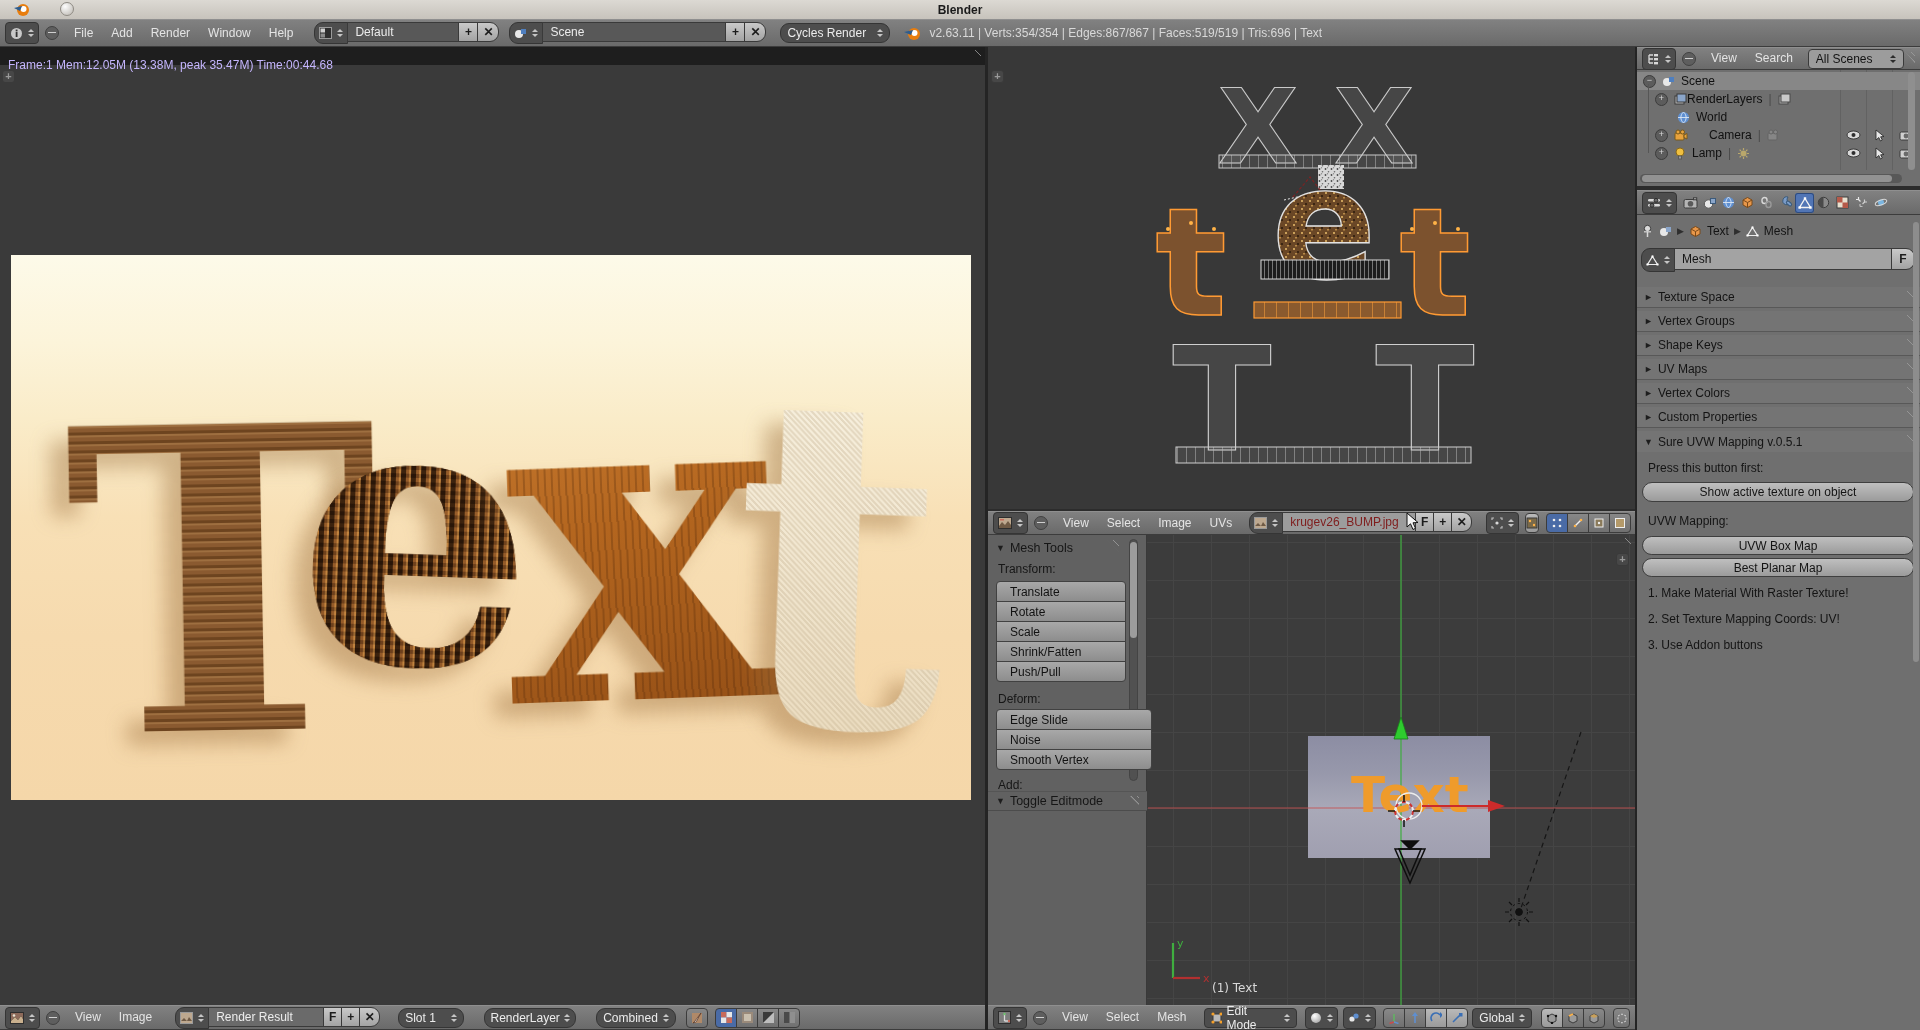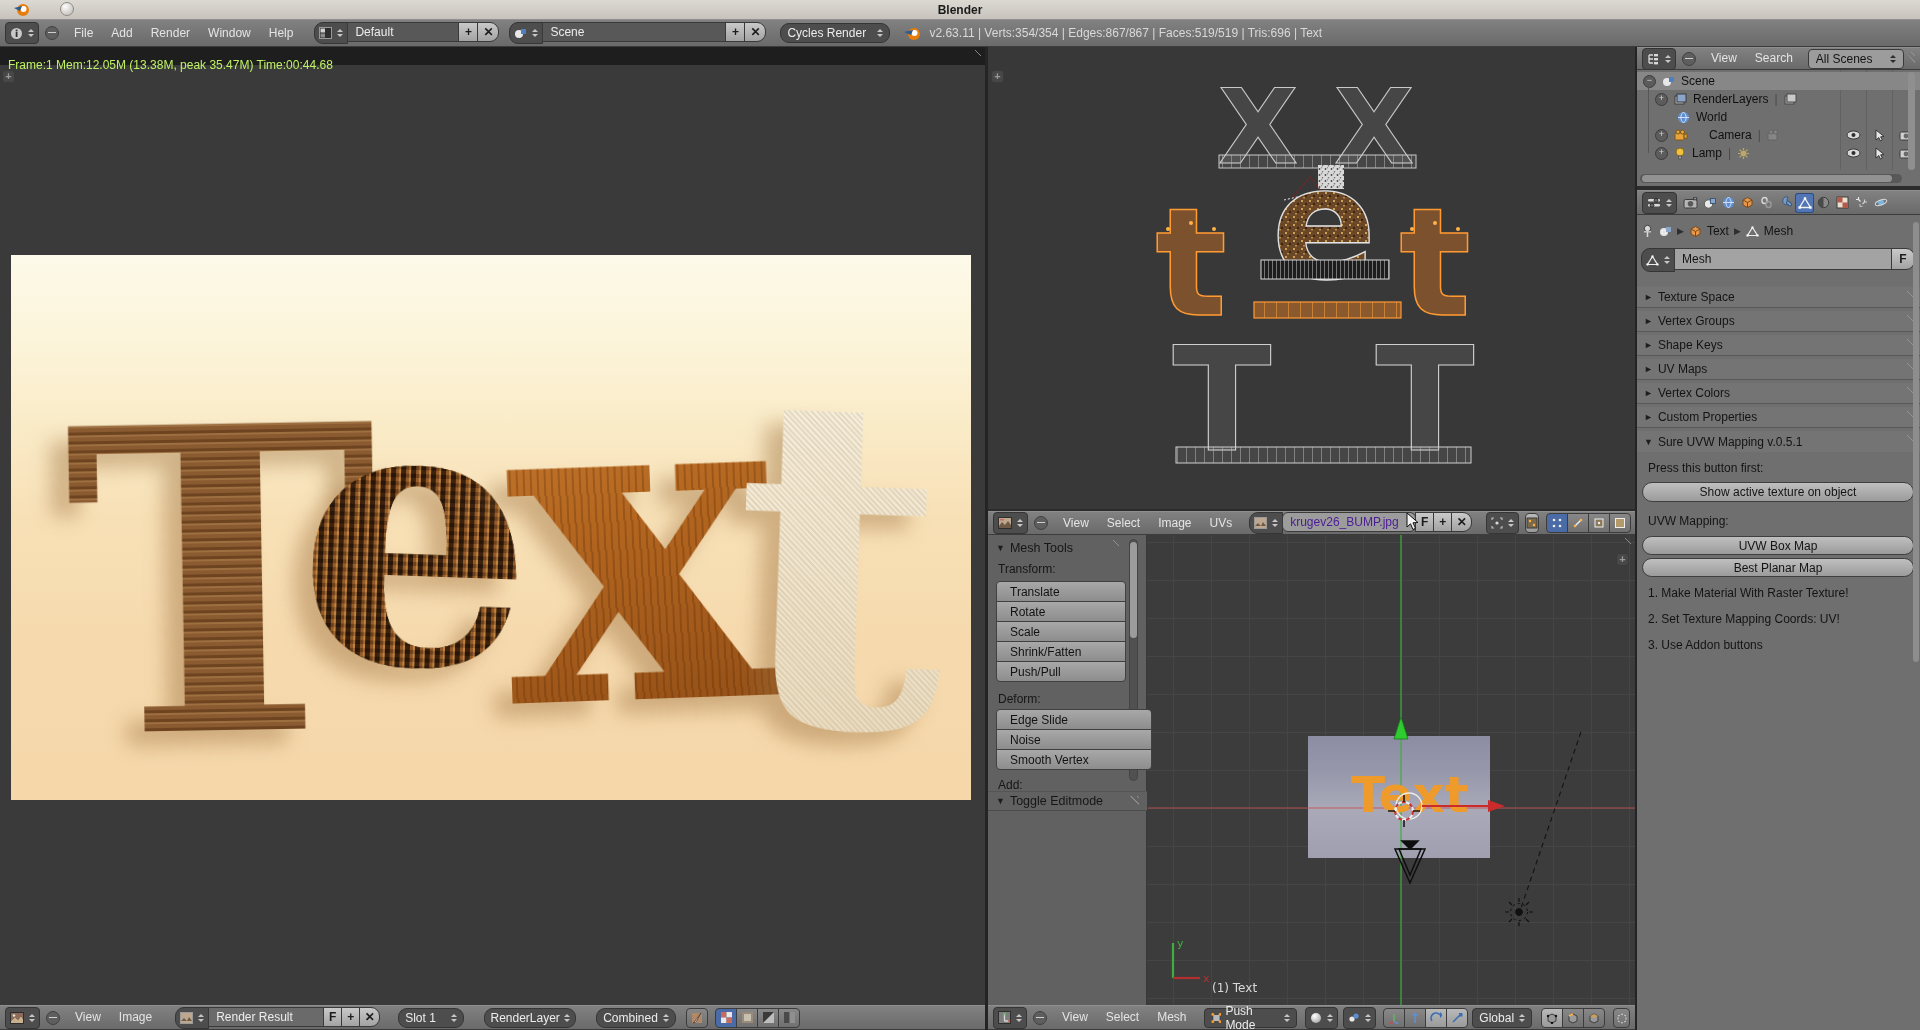--- a/index.html
+++ b/index.html
@@ -151,21 +151,21 @@
     <svg style="margin-left:14px;" width="17" height="15" viewBox="0 0 17 15">
       <circle cx="10" cy="8" r="6" fill="#e87d0d"></circle>
         <circle cx="10.5" cy="7" r="3" fill="#fff"></circle>
         <path d="M0,6 L9,4 L7,9 Z" fill="#2d5d8f"></path>
     </svg>
     <span style="margin-left:8px;color:#d9d9d9;">v2.63.11 | Verts:354/354 | Edges:867/867 | Faces:519/519 | Tris:696 | Text</span>
   </div>
 
   <div class="abs" style="left:0;top:47px;width:985px;height:958px;background:#3a3a3a;"></div>
   <div class="abs" style="left:0;top:47px;width:985px;height:18px;background:#1e1e1e;display:flex;align-items:center;">
-    <span style="margin-left:8px;color:#bef264;margin-top:17px;">Frame:1 Mem:12.05M (13.38M, peak 35.47M) Time:00:44.68</span>
+    <span style="margin-left:8px;color:#c4b5fd;margin-top:17px;">Frame:1 Mem:12.05M (13.38M, peak 35.47M) Time:00:44.68</span>
     <span class="grip" style="margin-right:4px;"></span>
   </div>
   <span class="abs plus-overlay" style="left:2px;top:70px;">+</span>
 
   <div class="abs" style="left:11px;top:255px;width:960px;height:545px;overflow:hidden;
        background:linear-gradient(180deg,#fdfae9 0%,#fcf4da 16%,#faecc9 30%,#f8e0b6 48%,#f6daae 70%,#f5d7a9 100%);">
     <span class="rl l-T" style="left:55px;top:118px;font-size:420px;transform:rotate(-1deg);">T</span>
     <span class="rl l-e" style="left:288px;top:93px;font-size:370px;transform:rotate(2deg);">e</span>
     <span class="rl l-x" style="left:496px;top:61px;font-size:450px;transform:rotate(-2deg);">x</span>
     <span class="rl l-t2" style="left:722px;top:78px;font-size:460px;transform:rotate(2deg);">t</span>
@@ -339,21 +339,21 @@
       <span class="etype rl-first" style="border-radius:9px 0 0 9px;">
         <svg width="13" height="12" viewBox="0 0 13 12">
           <rect x="0.5" y="0.5" width="12" height="11" fill="#bda88f" stroke="#9a9a9a"></rect>
             <path d="M1,9 L4,6 L7,9 L9,5 L12,9 Z" fill="#6f5a45"></path>
         </svg>
         <span class="ud">
             <i class="u"></i>
             <i class="d"></i>
           </span>
       </span>
-      <span class="dfield" style="width:118px;margin-left:-1px;background:#9c9c9c;color:#4c1d95;border-radius:6px;">krugev26_BUMP.jpg</span>
+      <span class="dfield" style="width:118px;margin-left:-1px;background:#9c9c9c;color:#7f1d1d;">krugev26_BUMP.jpg</span>
       <span class="lbtn" style="width:17px;margin-left:-1px;">F</span>
       <span class="lbtn" style="width:17px;margin-left:-1px;">+</span>
       <span class="lbtn rl-last" style="width:19px;margin-left:-1px;">✕</span>
     </span>
     <svg style="margin-left:8px;" width="14" height="15" viewBox="0 0 14 15">
       <circle cx="7" cy="5" r="3.4" fill="#d9d9d9" stroke="#3a3a3a"></circle>
         <path d="M7,8 L7,14" stroke="#d9d9d9" stroke-width="1.6"></path>
     </svg>
     <span class="etype" style="margin-left:6px;">
       <svg width="12" height="12" viewBox="0 0 12 12">
@@ -515,21 +515,21 @@
     <span class="menu">Select</span>
     <span class="menu">Mesh</span>
     <span class="ddrop" style="margin-left:8px;width:108px;border-radius:4px;">
       <svg width="12" height="12" viewBox="0 0 12 12">
         <rect x="2" y="2" width="8" height="8" fill="#b9b9b9" stroke="#3a3a3a"></rect>
           <circle cx="2" cy="2" r="1.6" fill="#f5a02a"></circle>
           <circle cx="10" cy="2" r="1.6" fill="#f5a02a"></circle>
           <circle cx="2" cy="10" r="1.6" fill="#f5a02a"></circle>
           <circle cx="10" cy="10" r="1.6" fill="#f5a02a"></circle>
       </svg>
-      <span>Push Mode</span>
+      <span>Edit Mode</span>
       <span class="ud" style="margin-left:auto;">
           <i class="u"></i>
           <i class="d"></i>
         </span>
     </span>
     <span class="etype" style="margin-left:8px;">
       <svg width="12" height="12" viewBox="0 0 12 12">
         <circle cx="6" cy="6" r="5" fill="url(#shadeG)"></circle>
           <defs>
             <radialGradient id="shadeG" cx="0.35" cy="0.3" r="0.9">
@@ -654,21 +654,21 @@
         <rect x="7" y="2" width="5" height="5" fill="#4f7fbf"></rect>
     </svg>
     <span style="margin-left:6px;">Scene</span>
   </div>
   <div class="orow" style="top:90px;">
     <span class="oexp" style="margin-left:18px;">+</span>
     <svg style="margin-left:6px;" width="13" height="12" viewBox="0 0 13 12">
       <rect x="1" y="3" width="9" height="8" fill="#b9b9b9" stroke="#3a3a3a"></rect>
         <rect x="3" y="1" width="9" height="8" fill="#8aa5c9" stroke="#3a3a3a"></rect>
     </svg>
-    <span style="margin-left:6px;">RenderLayers</span>
+    <span style="">RenderLayers</span>
     <span style="margin:0 6px;color:#4a4a4a;">|</span>
     <svg width="13" height="12" viewBox="0 0 13 12">
       <rect x="1" y="3" width="9" height="8" fill="#a5a5a5" stroke="#4a4a4a"></rect>
         <rect x="3" y="1" width="9" height="8" fill="#c9c9c9" stroke="#4a4a4a"></rect>
     </svg>
   </div>
   <div class="orow" style="top:108px;">
     <svg style="margin-left:40px;" width="13" height="13" viewBox="0 0 13 13">
       <circle cx="6.5" cy="6.5" r="5.5" fill="#5f8fd0"></circle>
         <path d="M1,6.5 H12 M6.5,1 C3,4 3,9 6.5,12 M6.5,1 C10,4 10,9 6.5,12" stroke="#dce8f5" stroke-width="0.9" fill="none"></path>

